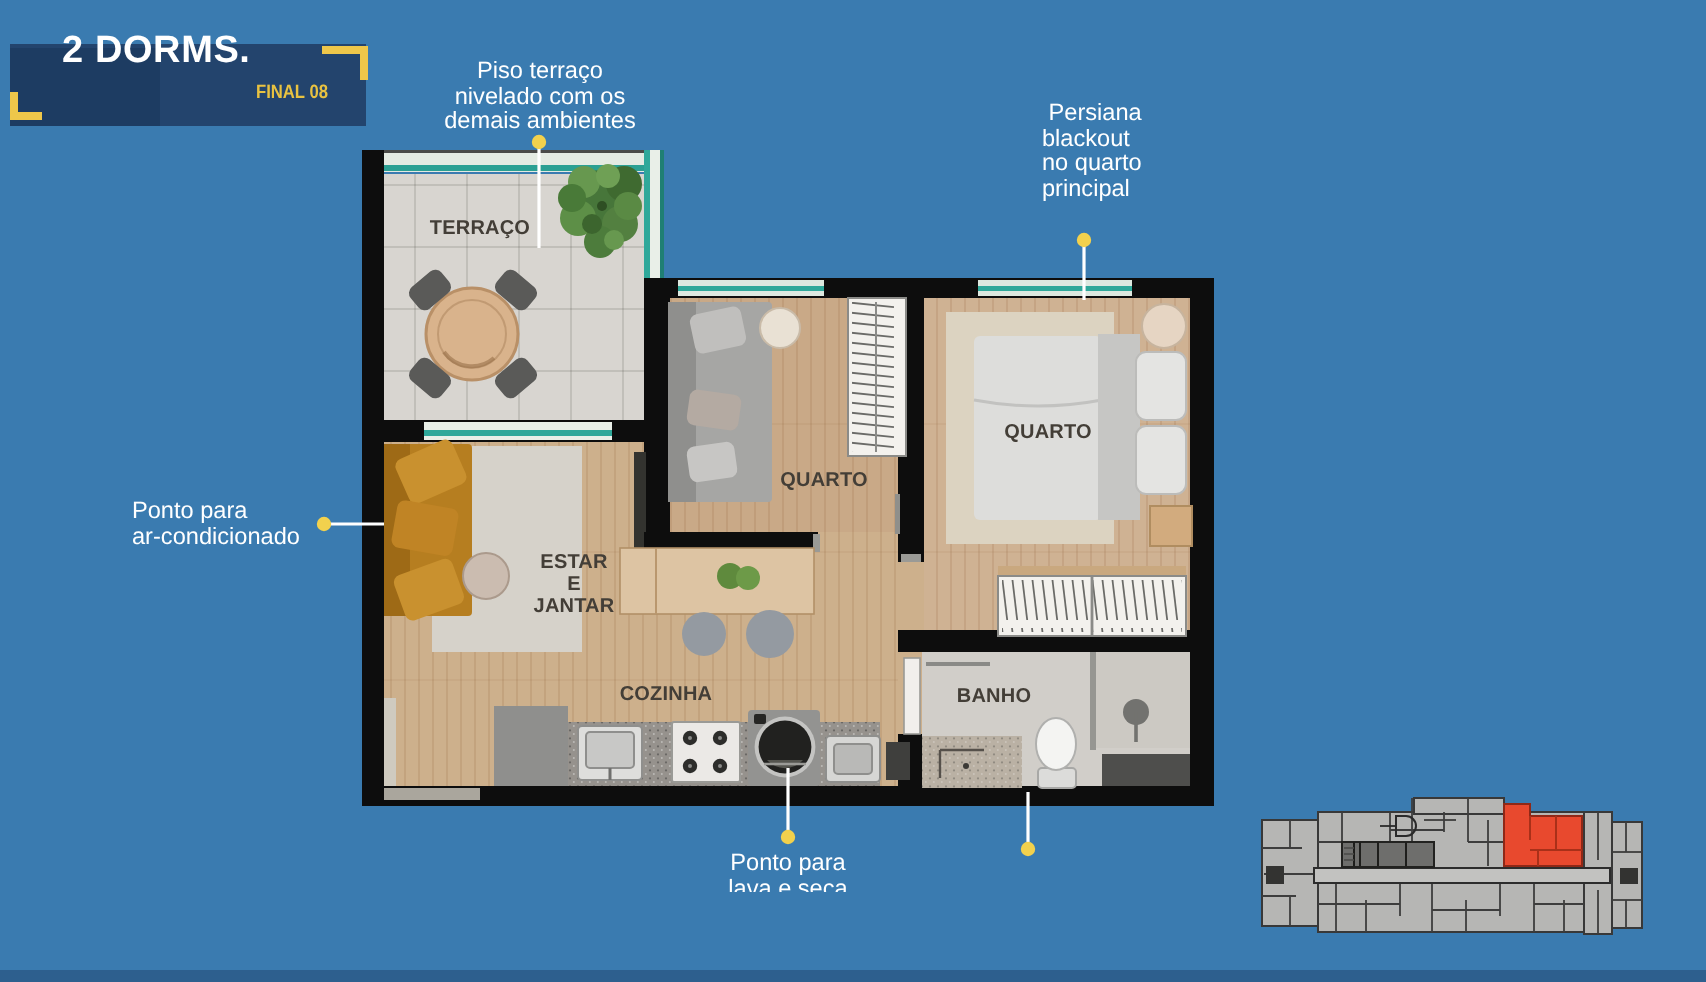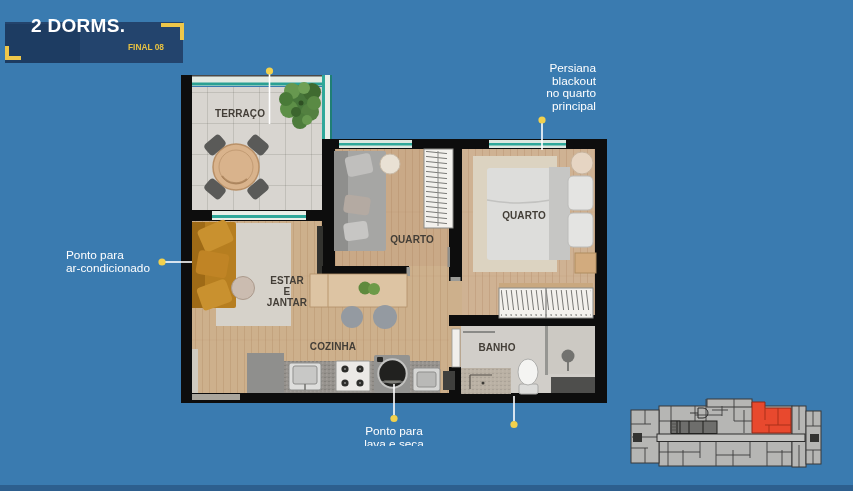--- a/index.html
+++ b/index.html
@@ -21,22 +21,23 @@
 <div style="position:absolute;left:161px;top:23px;width:23px;height:4px;background:#eec74a;"></div>
 <div style="position:absolute;left:180px;top:23px;width:4px;height:17px;background:#eec74a;"></div>
 
 <div style="position:absolute;left:5px;top:56px;width:16px;height:4px;background:#eec74a;"></div>
 <div style="position:absolute;left:5px;top:46px;width:4px;height:14px;background:#eec74a;"></div>
 
 <div style="position:absolute;left:31px;top:15px;color:#fff;font-size:19px;font-weight:bold;letter-spacing:0.3px;">2 DORMS.</div>
 
 <div style="position:absolute;left:128px;top:41px;color:#e8c241;font-size:9.7px;font-weight:bold;transform:scaleX(0.86);transform-origin:left;">FINAL 08</div>
 
-
-<div class="ann" style="left:521px;top:62px;width:60px;text-align:right;margin-left:15px;">&nbsp;Persiana<br>blackout<br>no quarto<br>principal</div>
+<div class="ann" style="left:200px;top:29px;width:140px;">Piso terraço<br>nivelado com os<br>demais ambientes</div>
+
+<div class="ann" style="left:521px;top:50px;width:60px;text-align:left;">&nbsp;Persiana<br>blackout<br>no quarto<br>principal</div>
 
 <div class="ann" style="left:66px;top:249px;width:110px;text-align:left;">Ponto para<br>ar-condicionado</div>
 
 <div style="position:absolute;left:334px;top:425px;width:120px;height:21px;overflow:hidden;">
   <div class="ann" style="left:0;top:0;width:120px;position:absolute;line-height:13px;">Ponto para<br>lava e seca</div>
 </div>
 
 
 <svg width="853" height="491" viewBox="0 0 853 491" style="position:absolute;left:0;top:0;">
 <defs>

